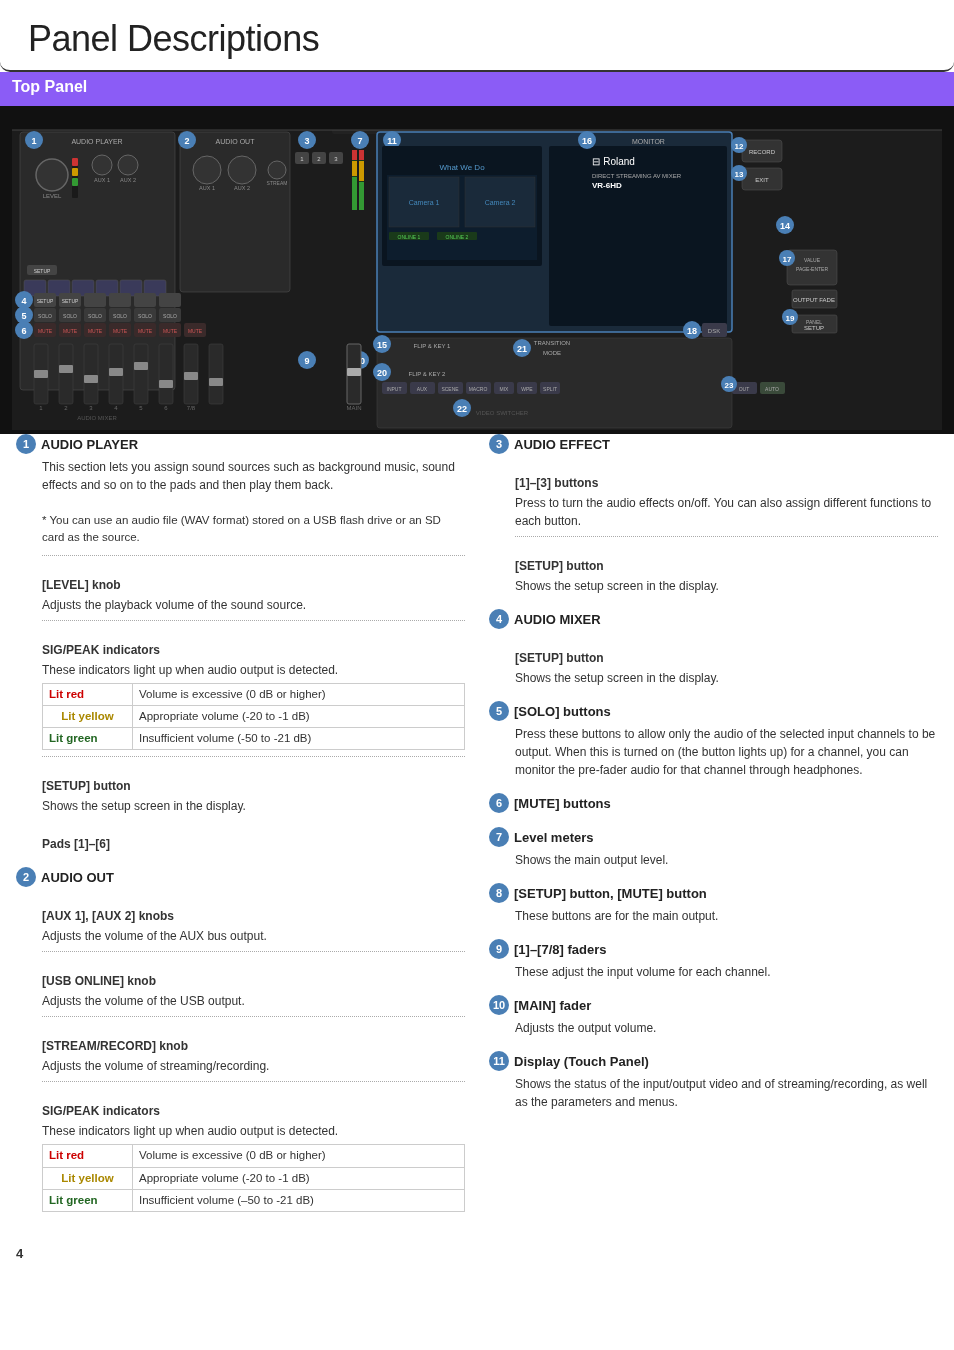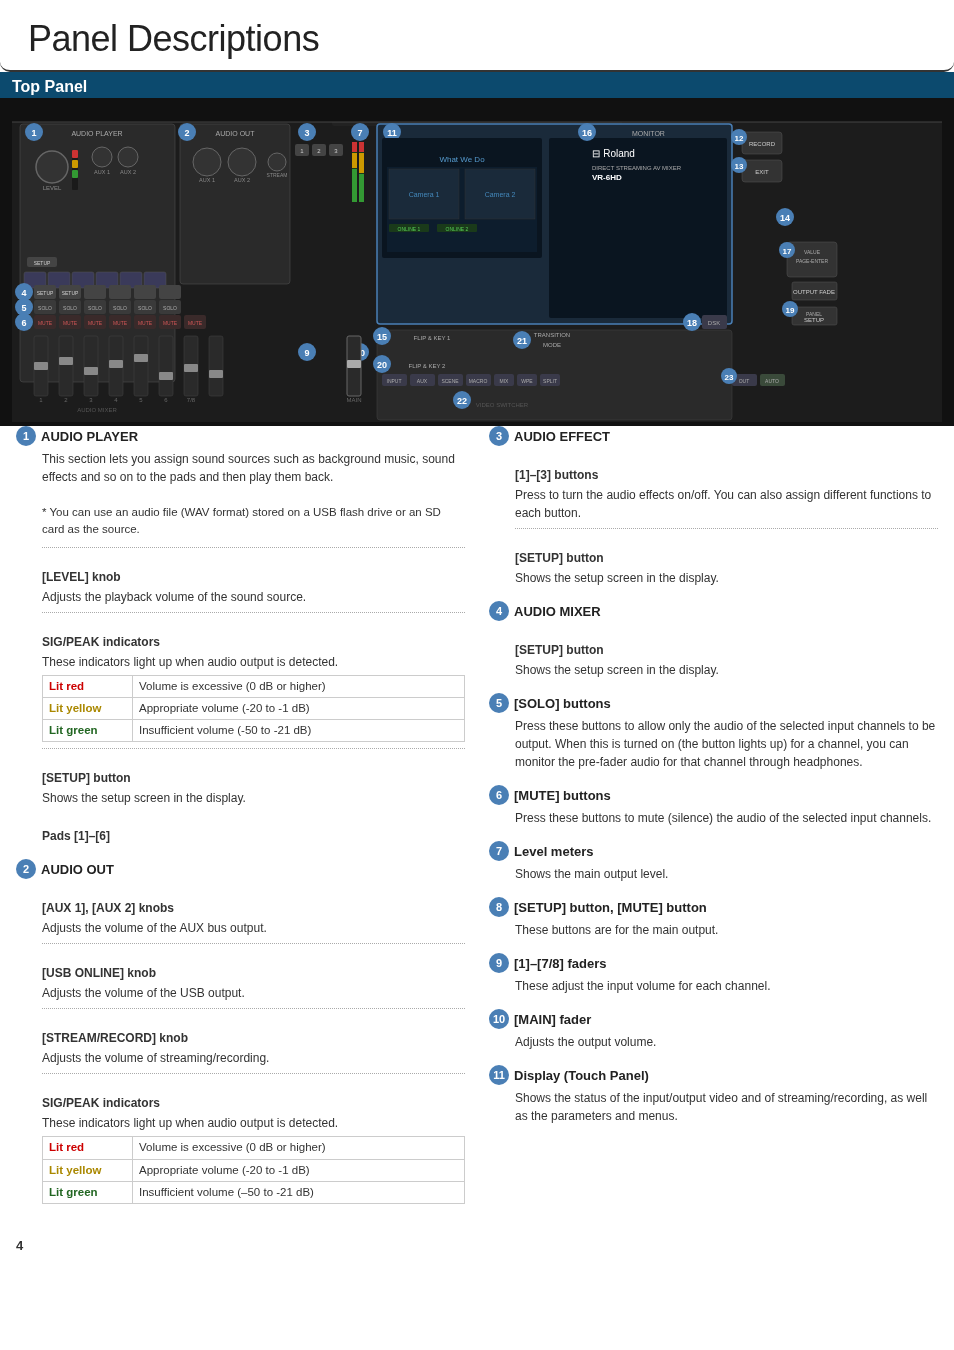--- a/index.html
+++ b/index.html
@@ -21,22 +21,22 @@
     }
     .page-title {
       font-size: 36px;
       font-weight: 300;
       color: #222;
       letter-spacing: -0.5px;
     }
 
     
     .top-panel-section {
-      background: #0c4a6e;
-      padding: 6px 12px 2px 12px;
+      background: #8b5cf6;
+      padding: 6px 12px 10px 12px;
       margin: 0;
     }
     .top-panel-label {
       color: #fff;
       font-size: 16px;
       font-weight: bold;
     }
 
     
     .main-content {
@@ -121,21 +121,21 @@
     .indicator-table td {
       padding: 2px 6px;
       border: 1px solid #ccc;
     }
     .indicator-table td:first-child {
       font-weight: bold;
       white-space: nowrap;
       width: 90px;
     }
     .lit-red { color: #cc0000; }
-    .lit-yellow { color: #aa8800; }
+    .lit-yellow { color: #aa8800; text-align: center; }
     .lit-green { color: #226622; }
 
     
     .page-number {
       position: absolute;
       bottom: 12px;
       left: 28px;
       font-size: 13px;
       font-weight: bold;
       color: #333;
@@ -557,23 +557,20 @@
         <div class="section-body">
           <p>Press these buttons to allow only the audio of the selected input channels to be output. When this is turned on (the button lights up) for a channel, you can monitor the pre-fader audio for that channel through headphones.</p>
         </div>
       </div>
 
       <div class="section-block">
         <div class="section-title-row">
           <span class="section-number-badge">6</span>
           <span class="section-title">[MUTE] buttons</span>
         </div>
-        <div class="section-body">
-          <p>Press these buttons to mute (silence) the audio of the selected input channels.</p>
-        </div>
       </div>
 
       <div class="section-block">
         <div class="section-title-row">
           <span class="section-number-badge">7</span>
           <span class="section-title">Level meters</span>
         </div>
         <div class="section-body">
           <p>Shows the main output level.</p>
         </div>

